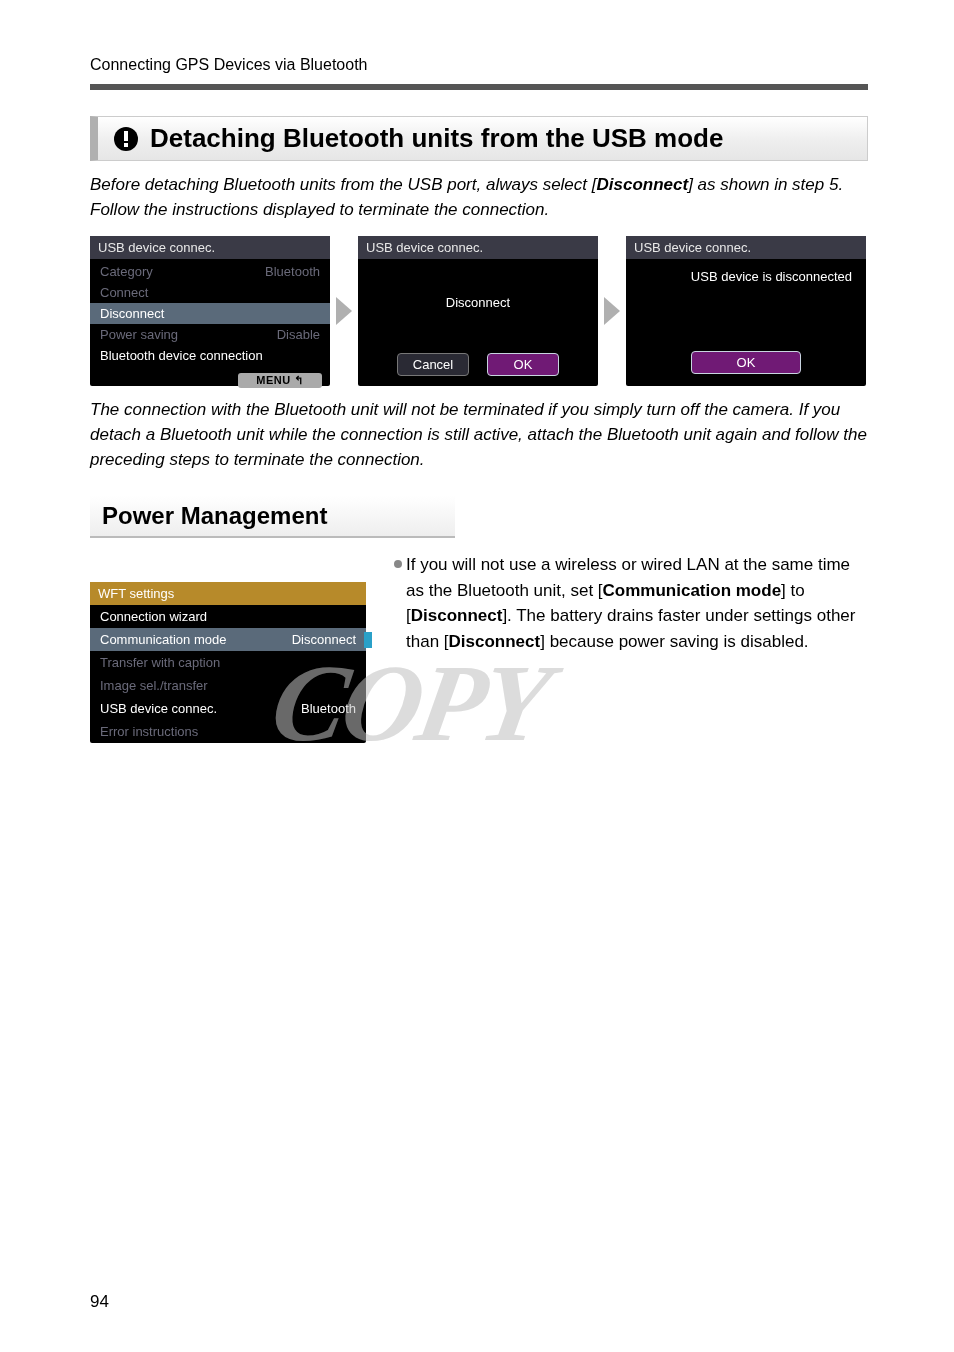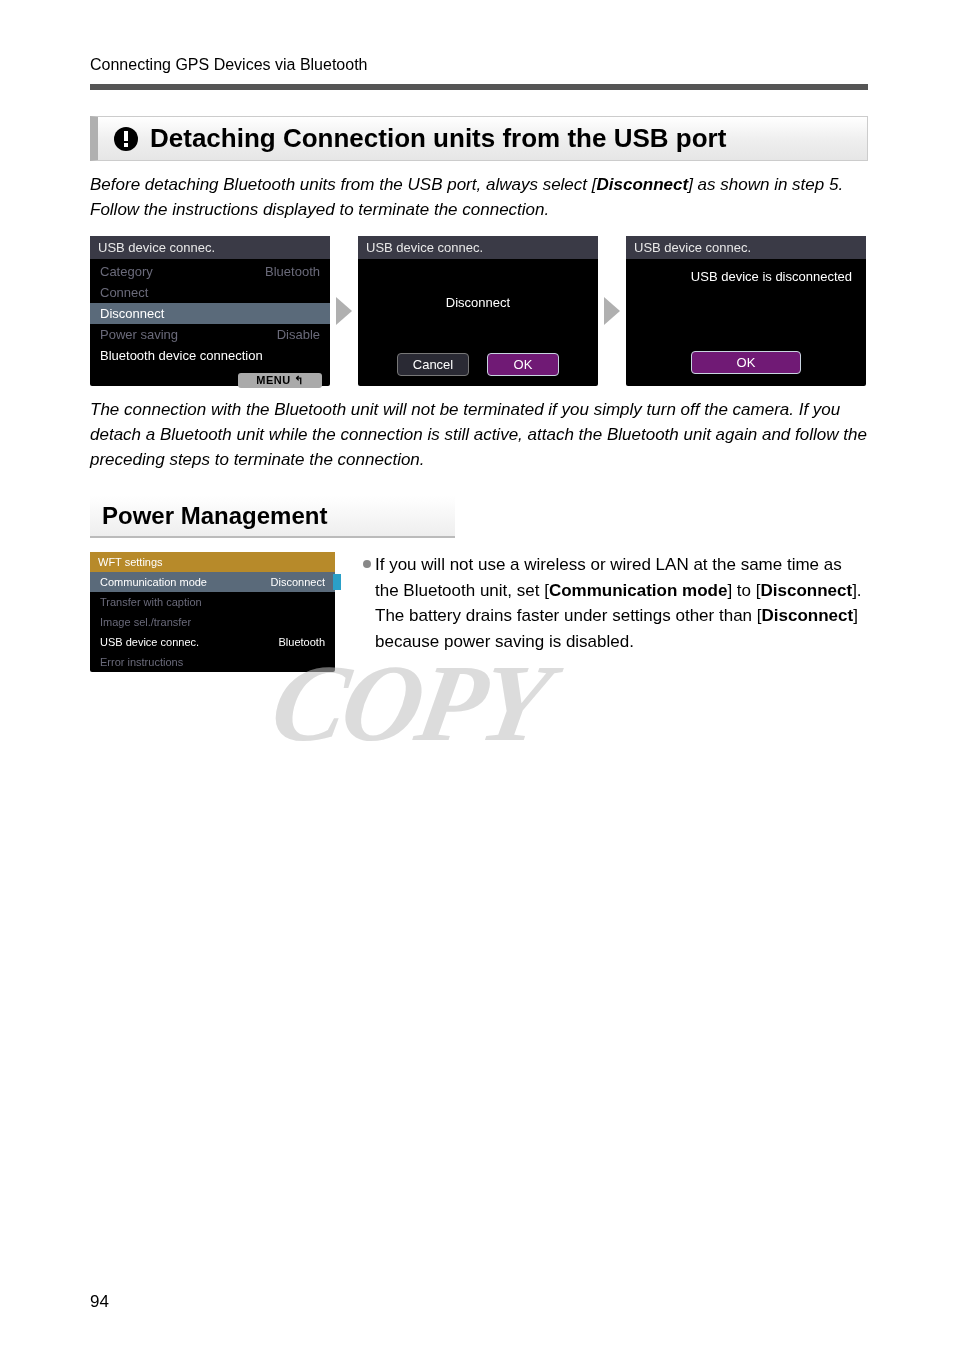--- a/index.html
+++ b/index.html
@@ -62,21 +62,21 @@
   .subsection {
     background: linear-gradient(to bottom, #fff, #eee);
     border-bottom: 2px solid #bbb;
     padding: 6px 12px;
     font-size: 24px; font-weight: bold;
     margin: 24px 0 14px 0; width: 365px;
   }
 
   .pm-row { display:flex; gap: 28px; align-items:flex-start; }
   .wft-screen {
-    width: 245px; background:#000; color:#fff; font-size:11px; border-radius:2px;
+    width: 276px; background:#000; color:#fff; font-size:13px; border-radius:2px;margin-top:30px;
   }
   .wft-screen .titlebar { background:#b78a2a; color:#fff; padding:4px 8px; }
   .wft-screen .row { padding:4px 10px; color:#6a6a7a; display:flex; justify-content:space-between; }
   .wft-screen .row.enabled { color:#fff; }
   .wft-screen .row.sel { background:#5a6a7a; color:#fff; }
   .side-mark { position:relative; }
   .side-mark:after {
     content:""; position:absolute; right:-6px; top:50%; transform:translateY(-50%);
     width:8px; height:16px; background:#2aa0c8;
   }
@@ -101,21 +101,21 @@
   <div class="head-rule"></div>
 
   <div class="section-banner">
     <span class="icon-slot">
       <svg width="28" height="28" viewBox="0 0 28 28">
         <circle cx="14" cy="14" r="12" fill="#000"></circle>
         <rect x="12" y="6" width="4" height="10" fill="#fff"></rect>
         <rect x="12" y="18" width="4" height="4" fill="#fff"></rect>
       </svg>
     </span>
-    <span class="title">Detaching Connection units from the USB port</span>
+    <span class="title">Detaching Bluetooth units from the USB mode</span>
   </div>
 
   <p class="body-text">
     <span>Before detaching Bluetooth units from the USB port, always select [</span><b>Disconnect</b><span>] as shown in step 5. Follow the instructions displayed to terminate the connection.</span>
   </p>
 
   <div class="screens-row">
 
     <div class="screen">
       <div class="titlebar">USB device connec.</div>
@@ -165,20 +165,23 @@
     </div>
   </div>
 
   <p class="body-text">The connection with the Bluetooth unit will not be terminated if you simply turn off the camera. If you detach a Bluetooth unit while the connection is still active, attach the Bluetooth unit again and follow the preceding steps to terminate the connection.</p>
 
   <div class="subsection">Power Management</div>
 
   <div class="pm-row">
     <div class="wft-screen">
       <div class="titlebar">WFT settings</div>
+      <div class="row enabled">
+          <span>Connection wizard</span>
+        </div>
       <div class="row sel side-mark">
         <span>Communication mode</span>
         <span>Disconnect</span>
       </div>
       <div class="row">
           <span>Transfer with caption</span>
         </div>
       <div class="row">
           <span>Image sel./transfer</span>
         </div>

